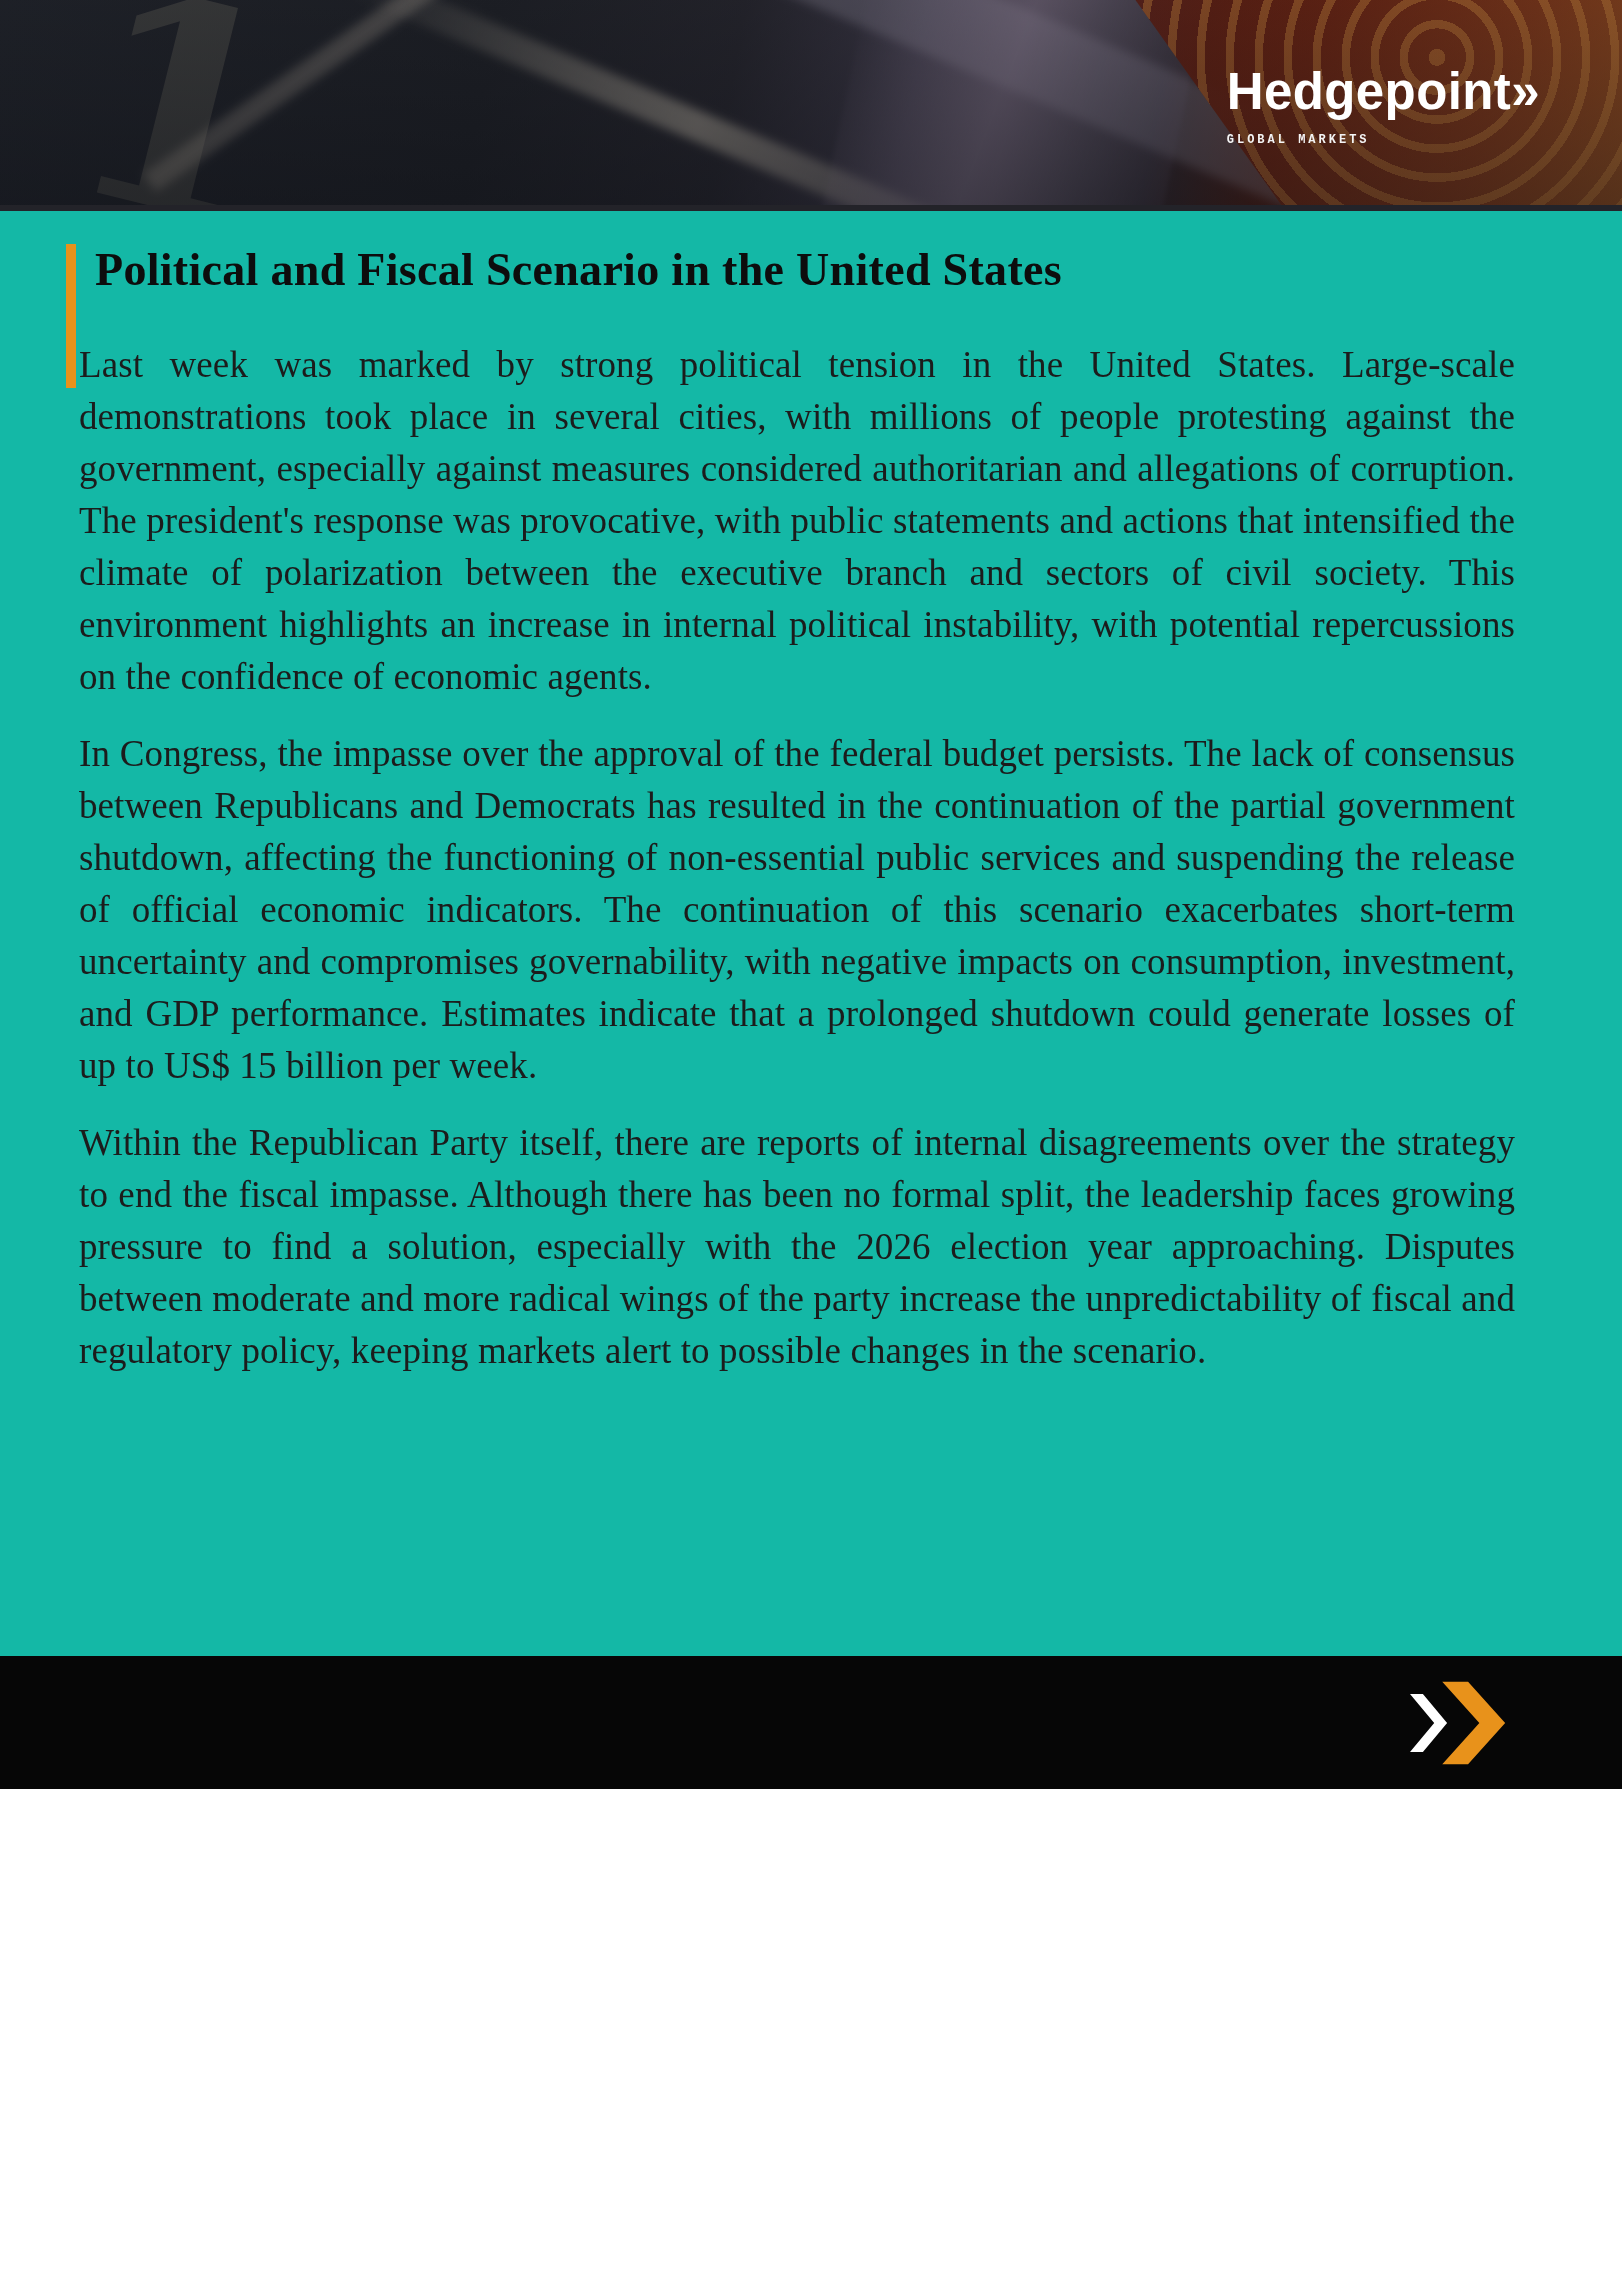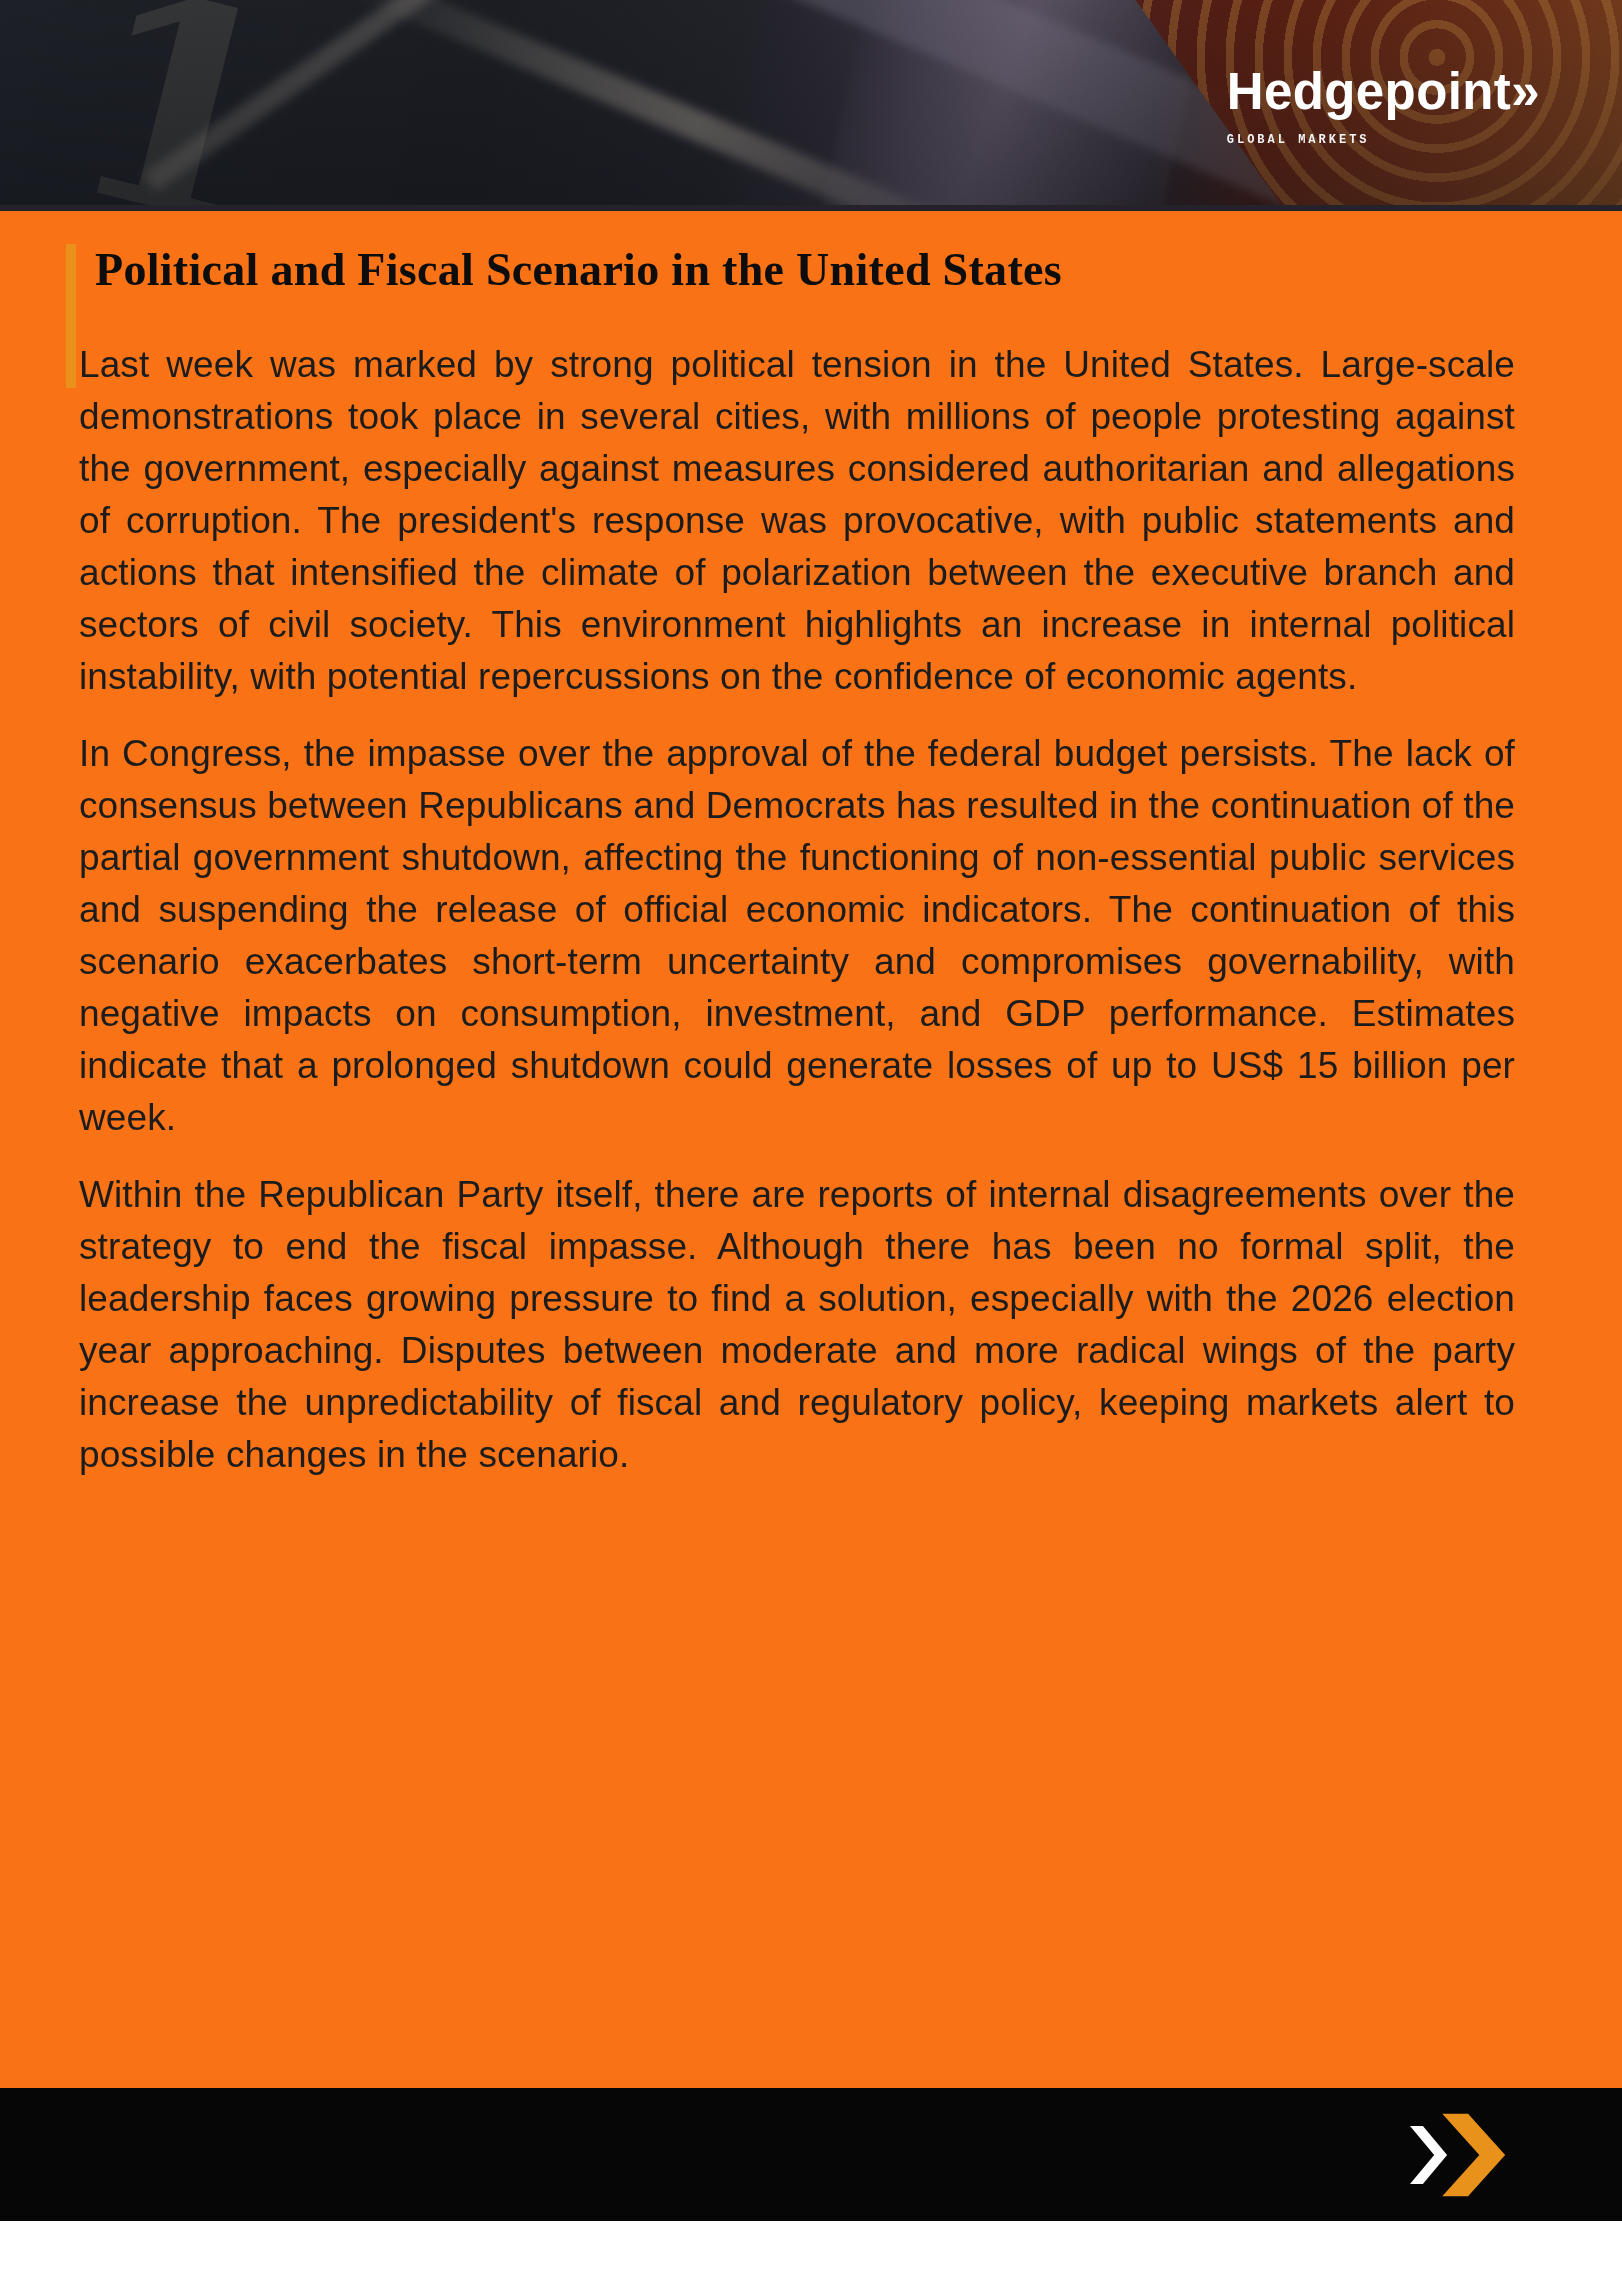--- a/index.html
+++ b/index.html
@@ -1,22 +1,22 @@
 <!DOCTYPE html>
 <html style="font-size:13.5px"><head>
 <meta charset="utf-8">
 <style>
   * { box-sizing: border-box; }
   html, body { margin: 0; padding: 0; background: #ffffff; }
   .page {
     position: relative;
     width: 1622px;
-    height: 2221px;
+    height: 1789px;
     margin: 0 auto;
-    background: #f97316;
+    background: #14b8a6;
     display: flex;
     flex-direction: column;
     overflow: hidden;
     font-family: "Liberation Sans", "DejaVu Sans", sans-serif;
   }
 
   
   .hero {
     position: relative;
     height: 211px;
@@ -108,20 +108,21 @@
     font-family: Liberation Serif, serif;
   }
   p.body-par {
     margin: 25px 0 0 0;
     font-size: 37px;
     line-height: 52px;
     font-weight: 400;
     letter-spacing: 0.1px;
     color: #1c1c1c;
     text-align: justify;
+    font-family: Liberation Serif, serif;
   }
   p.body-par.first { margin-top: 42px; }
 
   
   footer.footer {
     flex: 0 0 auto;
     height: 133px;
     background: #060606;
     display: flex;
     align-items: center;

